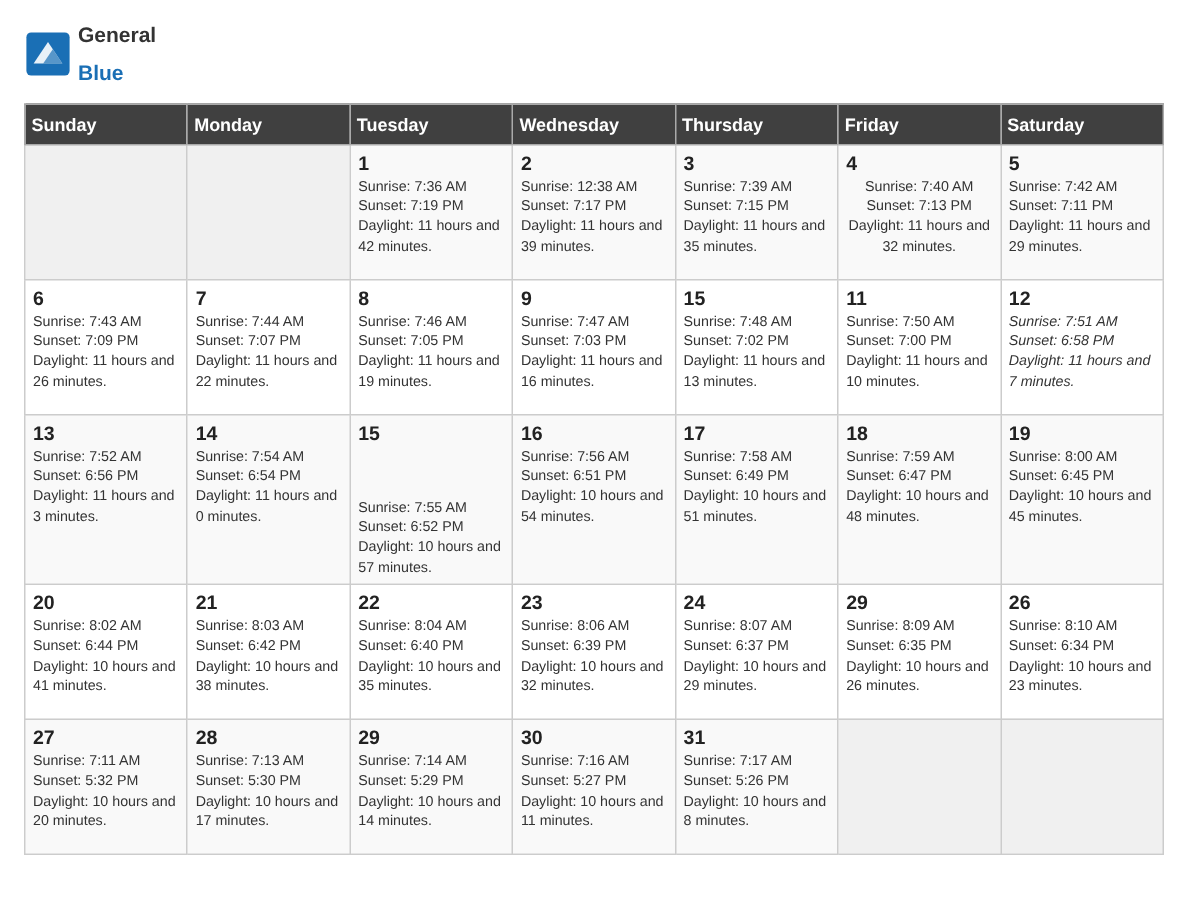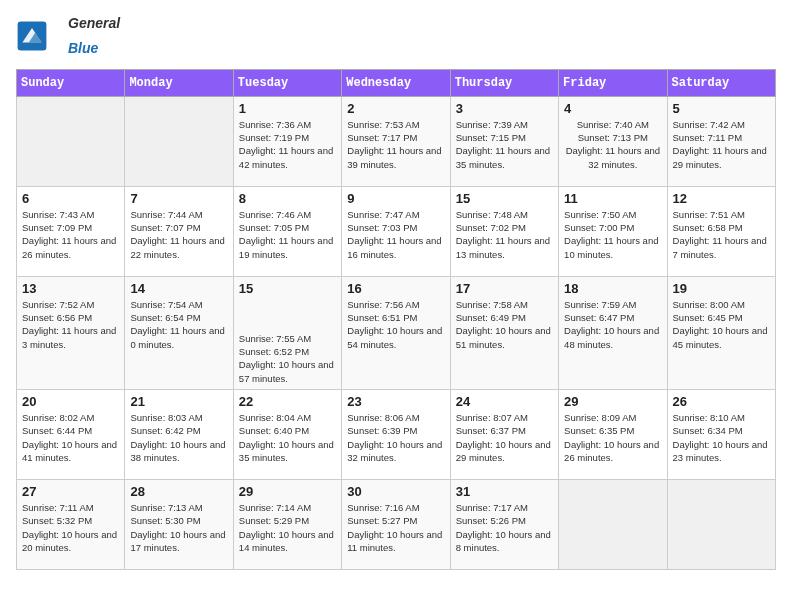--- a/index.html
+++ b/index.html
@@ -12,22 +12,21 @@
     }
     .header {
       display: flex;
       justify-content: space-between;
       align-items: flex-start;
       margin-bottom: 12px;
     }
     .logo {
       display: flex;
       align-items: center;
-      gap: 20px;
-      font-style: italic;
+      gap: 4px;
     }
     .logo-text {
       display: flex;
       flex-direction: column;
       line-height: 1.1;
     }
     .logo-general {
       font-size: 14px;
       font-weight: bold;
       color: #333;
@@ -53,23 +52,22 @@
     .subtitle {
       font-size: 14px;
       color: #555;
     }
     table {
       width: 100%;
       border-collapse: collapse;
       font-size: 10.5px;
     }
     thead tr {
-      background-color: #8b5cf6;
+      background-color: #404040;
       color: #fff;
-      font-family: Liberation Mono, monospace;
     }
     thead th {
       padding: 6px 4px;
       text-align: left;
       font-size: 12px;
       font-weight: bold;
       border: 1px solid #aaa;
     }
     tbody td {
       vertical-align: top;
@@ -135,21 +133,21 @@
         <td class="empty-cell"></td>
         <td class="empty-cell"></td>
         <td>
           <span class="day-num">1</span>
           <div class="day-detail" style="white-space: pre-line;">Sunrise: 7:36 AM
 Sunset: 7:19 PM
 Daylight: 11 hours and 42 minutes.</div>
         </td>
         <td>
           <span class="day-num">2</span>
-          <div class="day-detail" style="white-space: pre-line;">Sunrise: 7:53 AM
+          <div class="day-detail" style="white-space: pre-line;">Sunrise: 12:38 AM
 Sunset: 7:17 PM
 Daylight: 11 hours and 39 minutes.</div>
         </td>
         <td>
           <span class="day-num">3</span>
           <div class="day-detail" style="white-space: pre-line;">Sunrise: 7:39 AM
 Sunset: 7:15 PM
 Daylight: 11 hours and 35 minutes.</div>
         </td>
         <td>
@@ -197,21 +195,21 @@
 Daylight: 11 hours and 13 minutes.</div>
         </td>
         <td>
           <span class="day-num">11</span>
           <div class="day-detail" style="white-space: pre-line;">Sunrise: 7:50 AM
 Sunset: 7:00 PM
 Daylight: 11 hours and 10 minutes.</div>
         </td>
         <td>
           <span class="day-num">12</span>
-          <div class="day-detail" style="white-space: pre-line;">Sunrise: 7:51 AM
+          <div class="day-detail" style="white-space: pre-line; font-style: italic;">Sunrise: 7:51 AM
 Sunset: 6:58 PM
 Daylight: 11 hours and 7 minutes.</div>
         </td>
       </tr>
       <tr>
         <td>
           <span class="day-num">13</span>
           <div class="day-detail" style="white-space: pre-line;">Sunrise: 7:52 AM
 Sunset: 6:56 PM
 Daylight: 11 hours and 3 minutes.</div>

